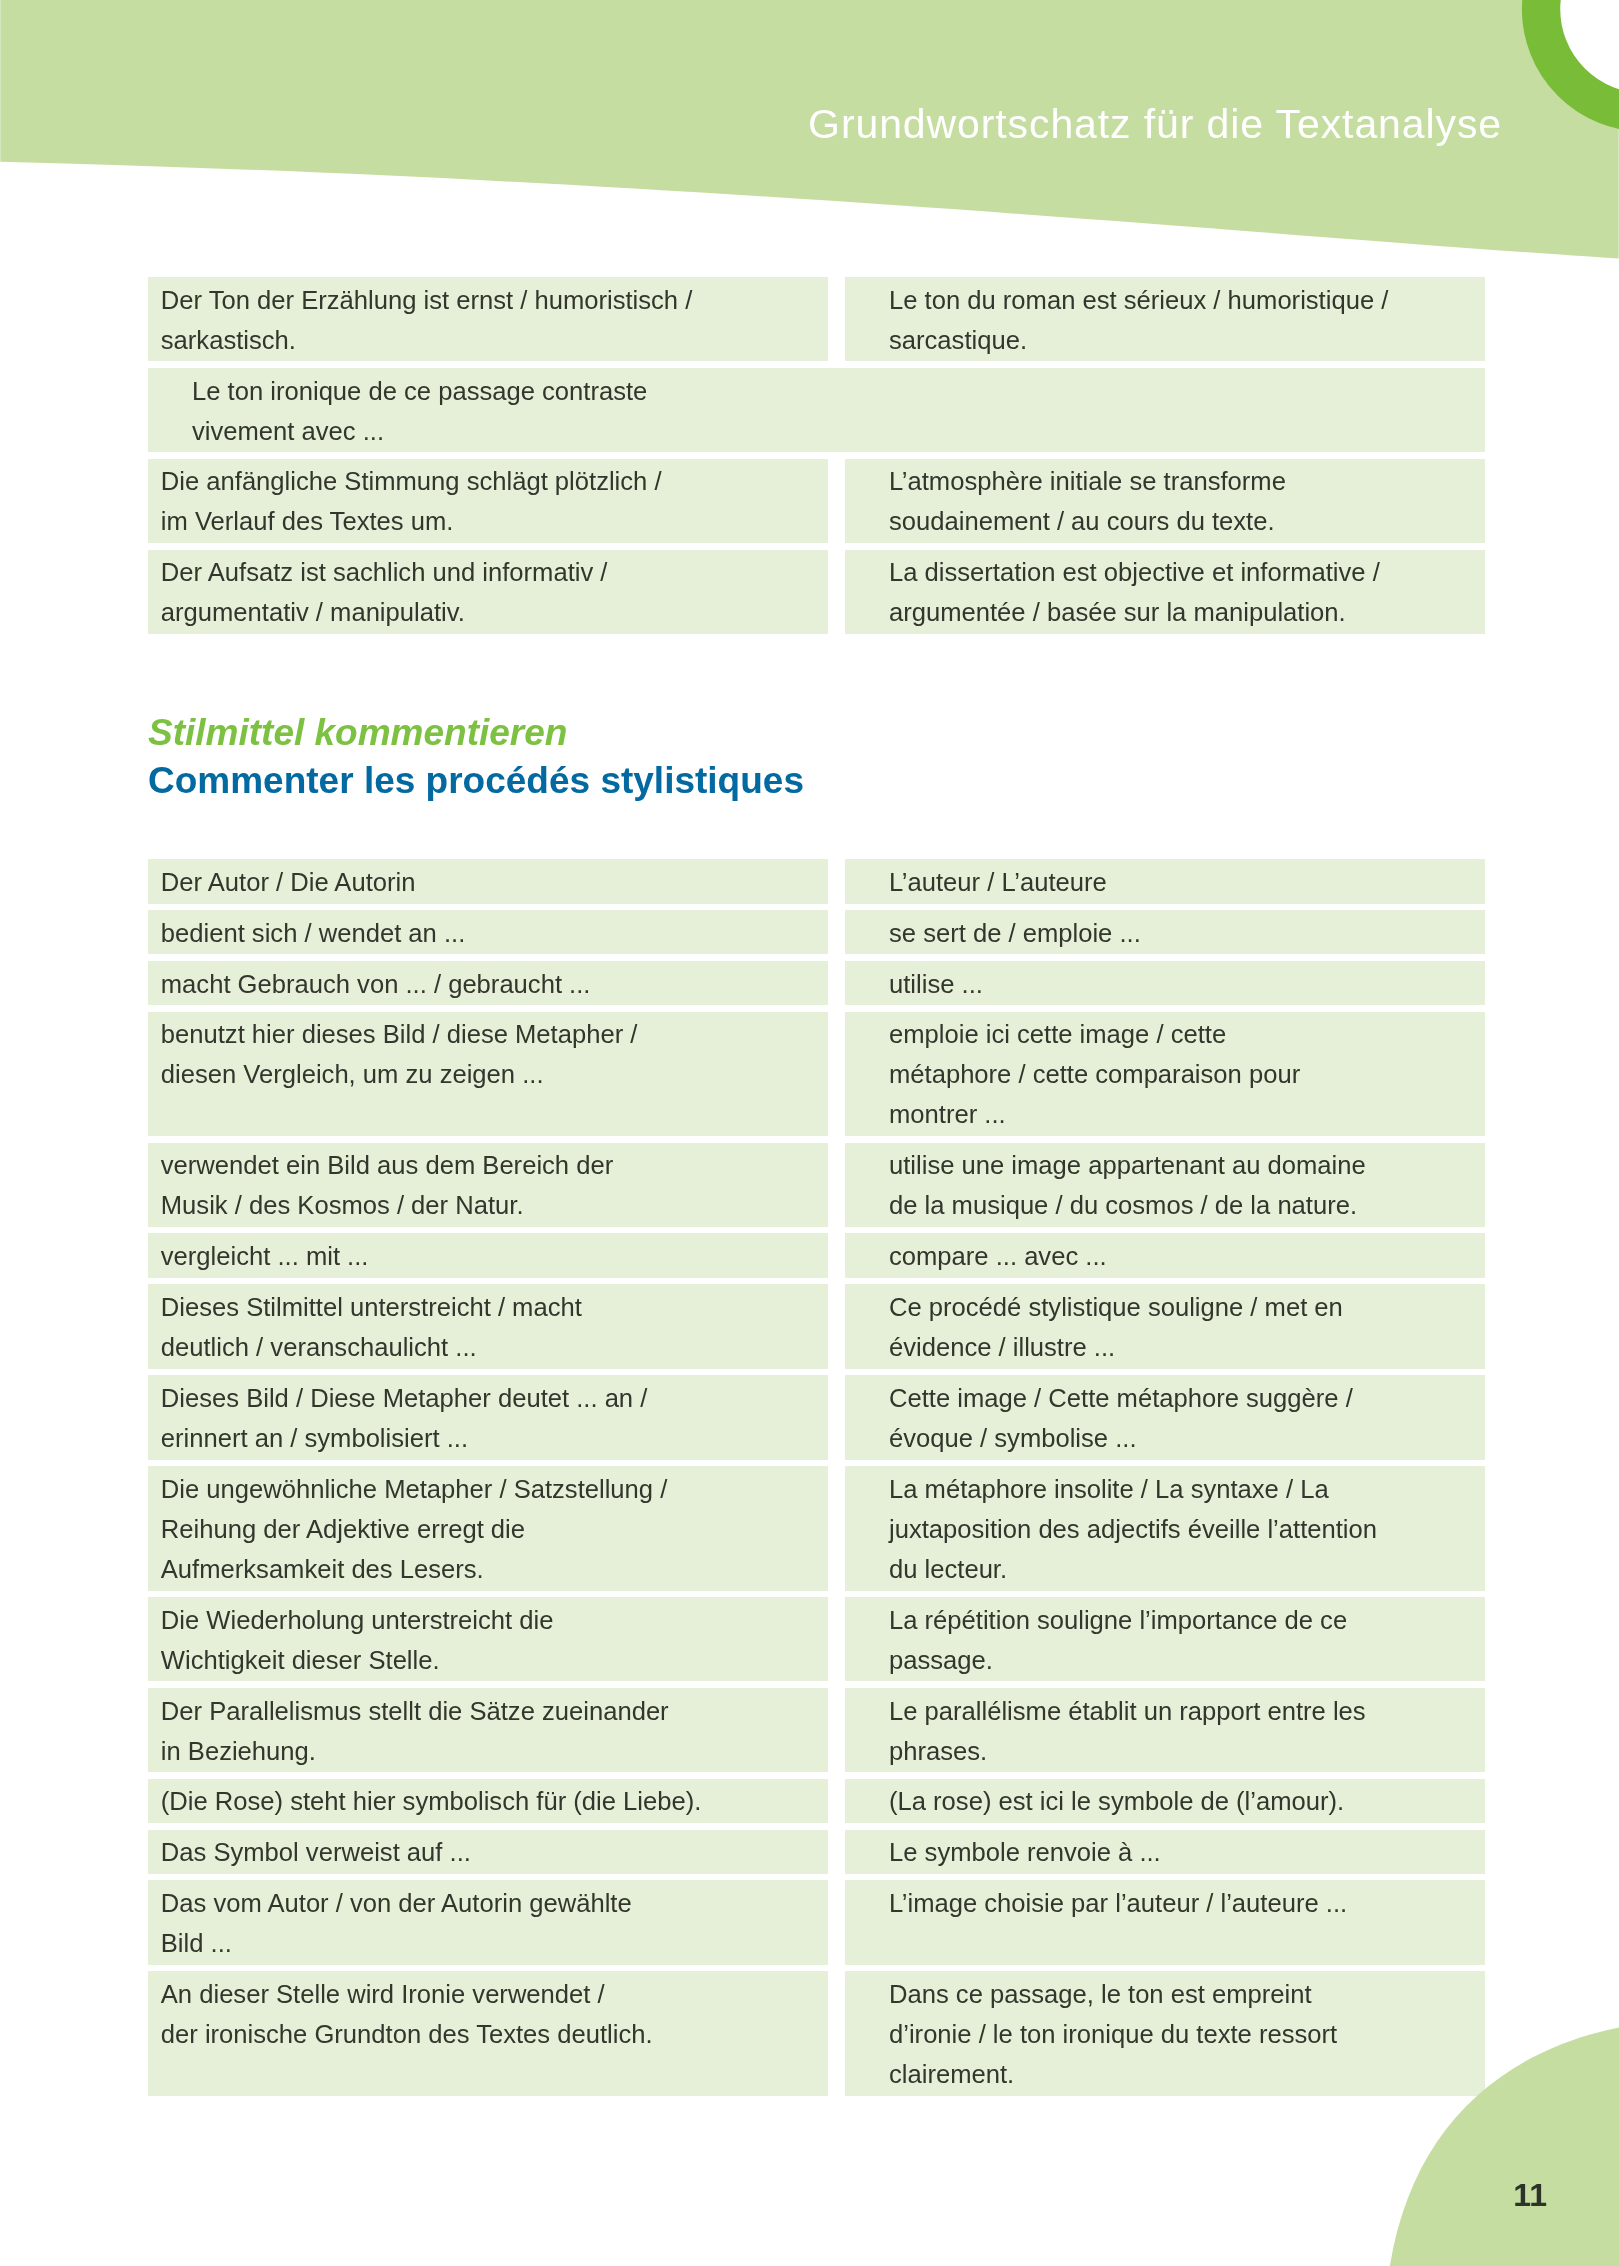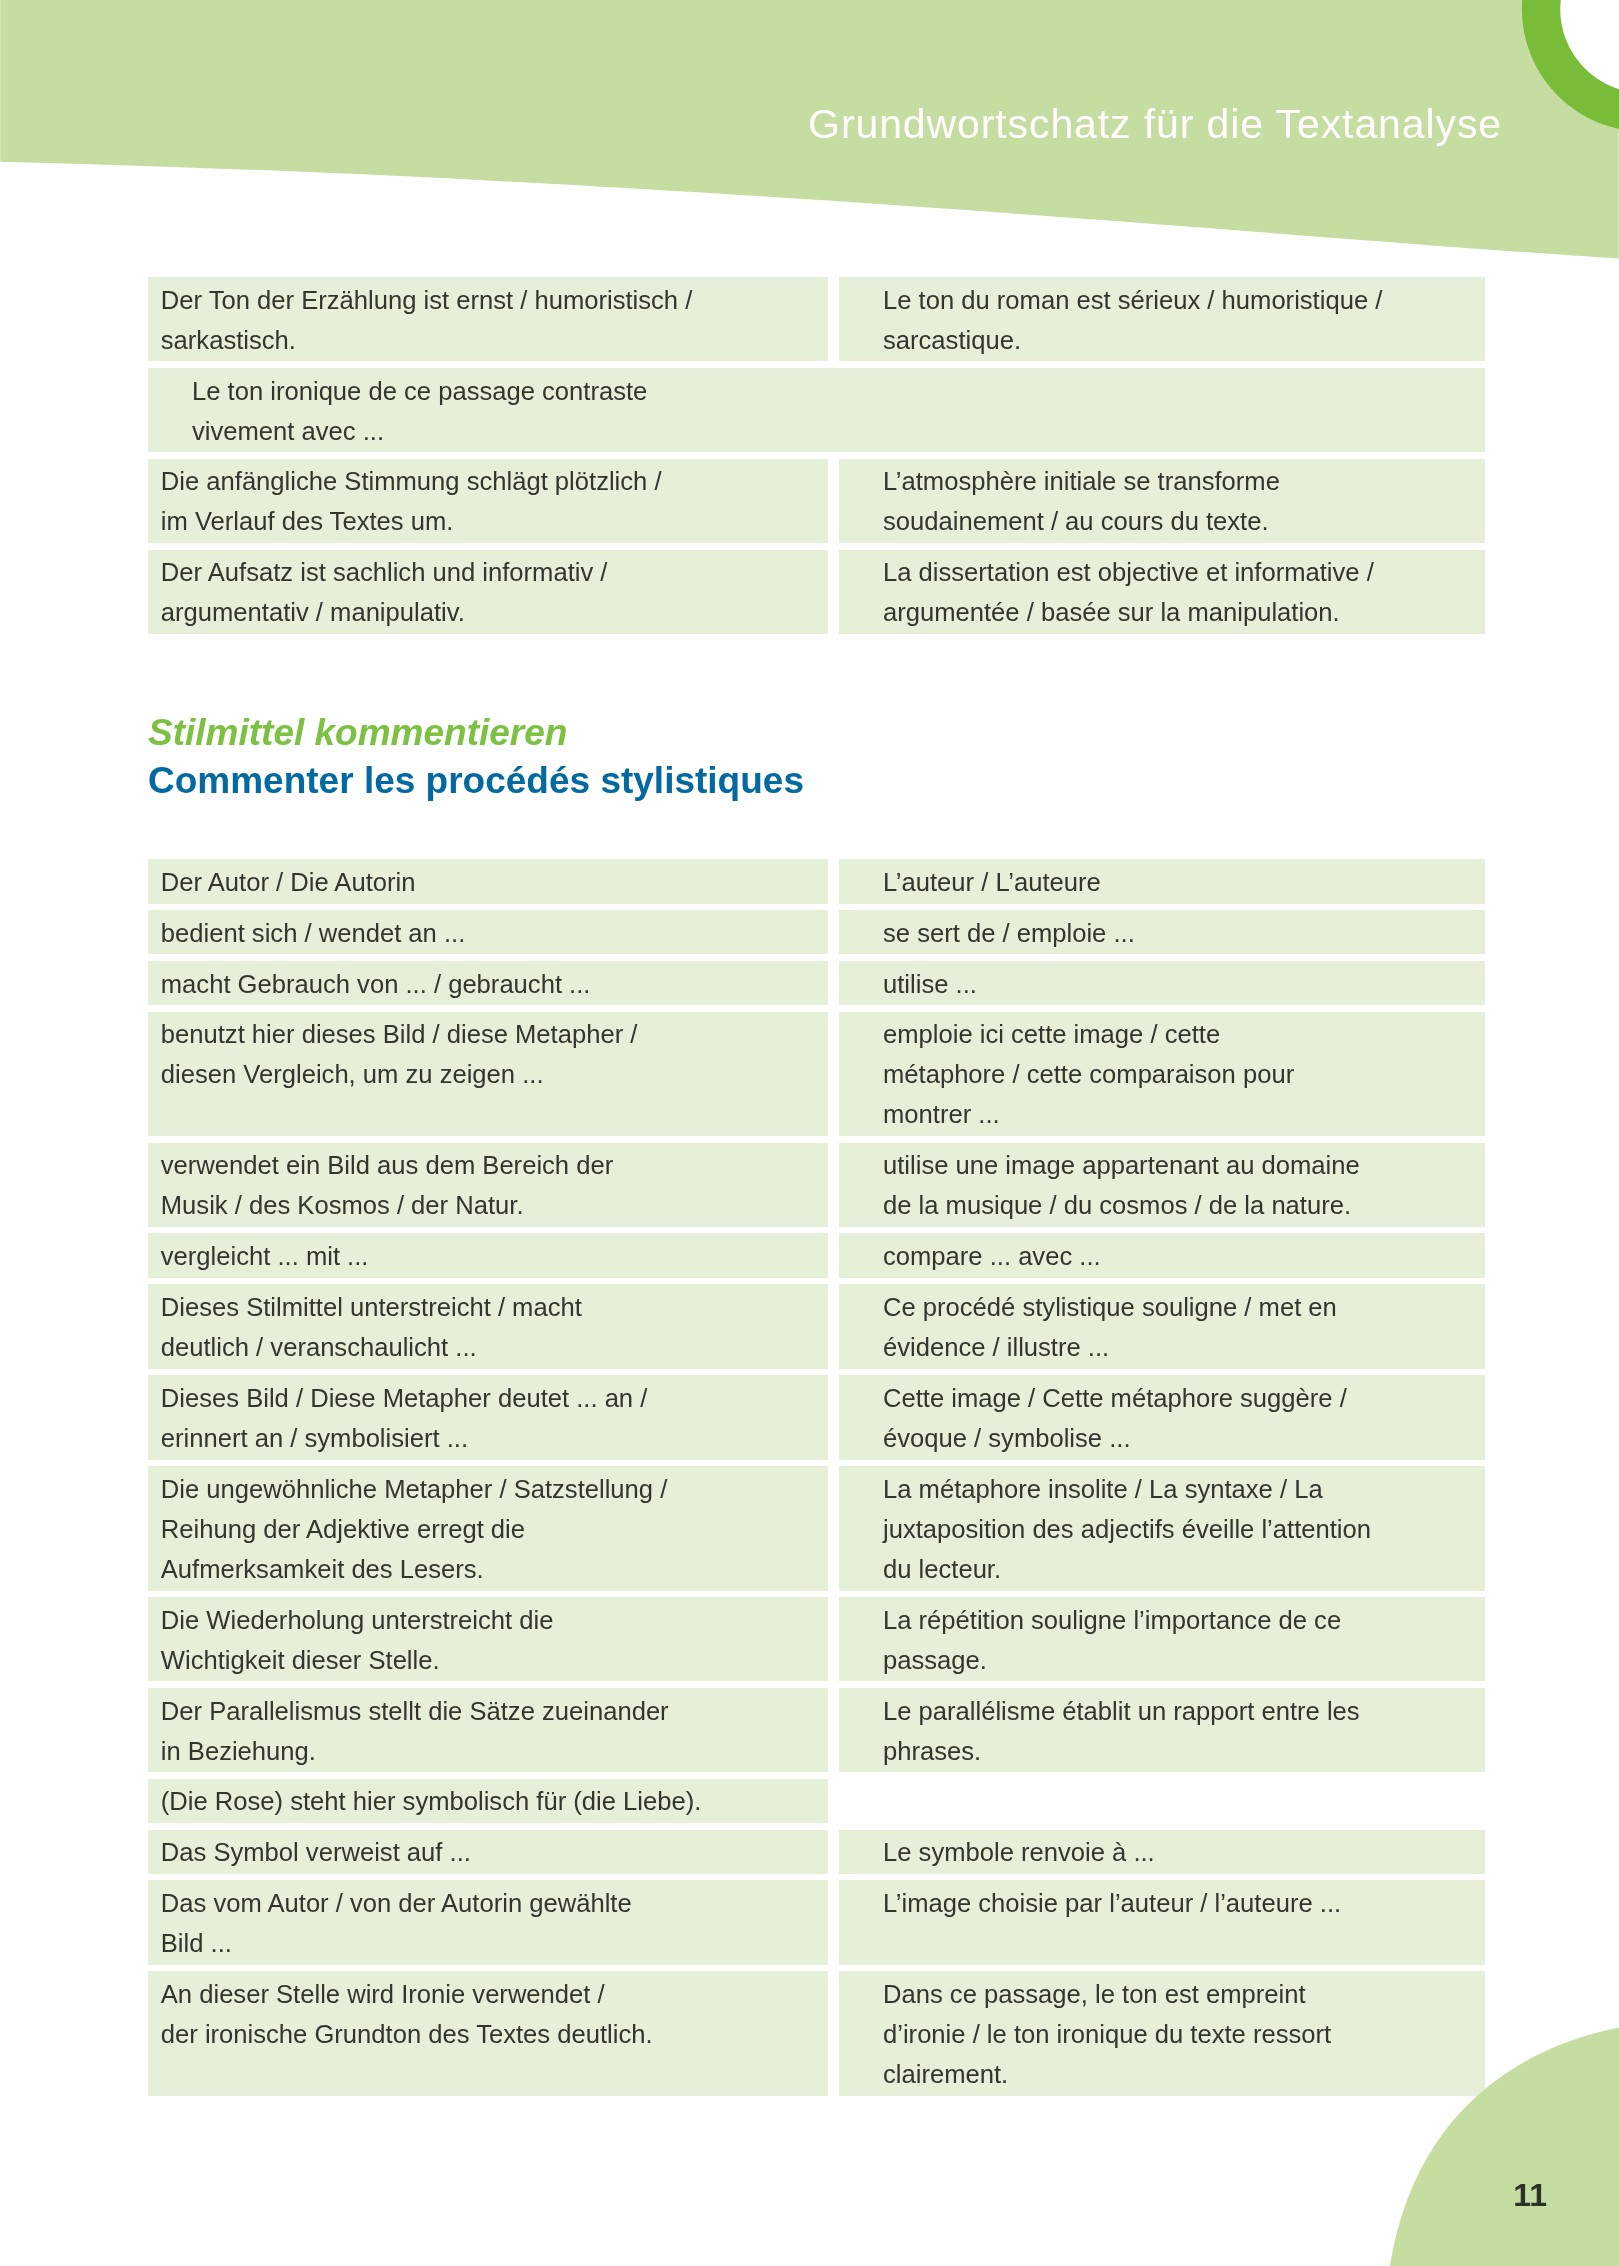--- a/index.html
+++ b/index.html
@@ -12,21 +12,21 @@
   }
   .deco{position:absolute;left:0;pointer-events:none;}
   .header-svg{top:0;}
   .footer-svg{bottom:0;}
   .header-title{
     position:absolute;top:101px;right:117px;
     font-size:41px;letter-spacing:0.9px;
     color:#ffffff;font-weight:400;
   }
   .content{position:absolute;top:277px;left:148px;width:1337px;}
-  .vrow{display:flex;gap:11px;margin-bottom:6.4px;}
+  .vrow{display:flex;gap:17px;margin-bottom:6.4px;}
   .cell{
     box-sizing:border-box;
     background:#e6efd8;
     color:#32362c;
     font-size:25.6px;line-height:40px;
     padding:2.7px 12.8px 1.8px 12.8px;
     white-space:pre-line;
   }
   .cell.de{width:680px;flex:none;}
   .cell.fr{flex:1;padding-left:44px;}
@@ -143,20 +143,21 @@
 passage.</div>
         </div>
         <div class="vrow">
           <div class="cell de">Der Parallelismus stellt die Sätze zueinander
 in Beziehung.</div>
           <div class="cell fr">Le parallélisme établit un rapport entre les
 phrases.</div>
         </div>
         <div class="vrow">
           <div class="cell de">(Die Rose) steht hier symbolisch für (die Liebe).</div>
+          <div class="cell fr">(La rose) est ici le symbole de (l’amour).</div>
         </div>
         <div class="vrow">
           <div class="cell de">Das Symbol verweist auf ...</div>
           <div class="cell fr">Le symbole renvoie à ...</div>
         </div>
         <div class="vrow">
           <div class="cell de">Das vom Autor / von der Autorin gewählte
 Bild ...</div>
           <div class="cell fr">L’image choisie par l’auteur / l’auteure ...</div>
         </div>

